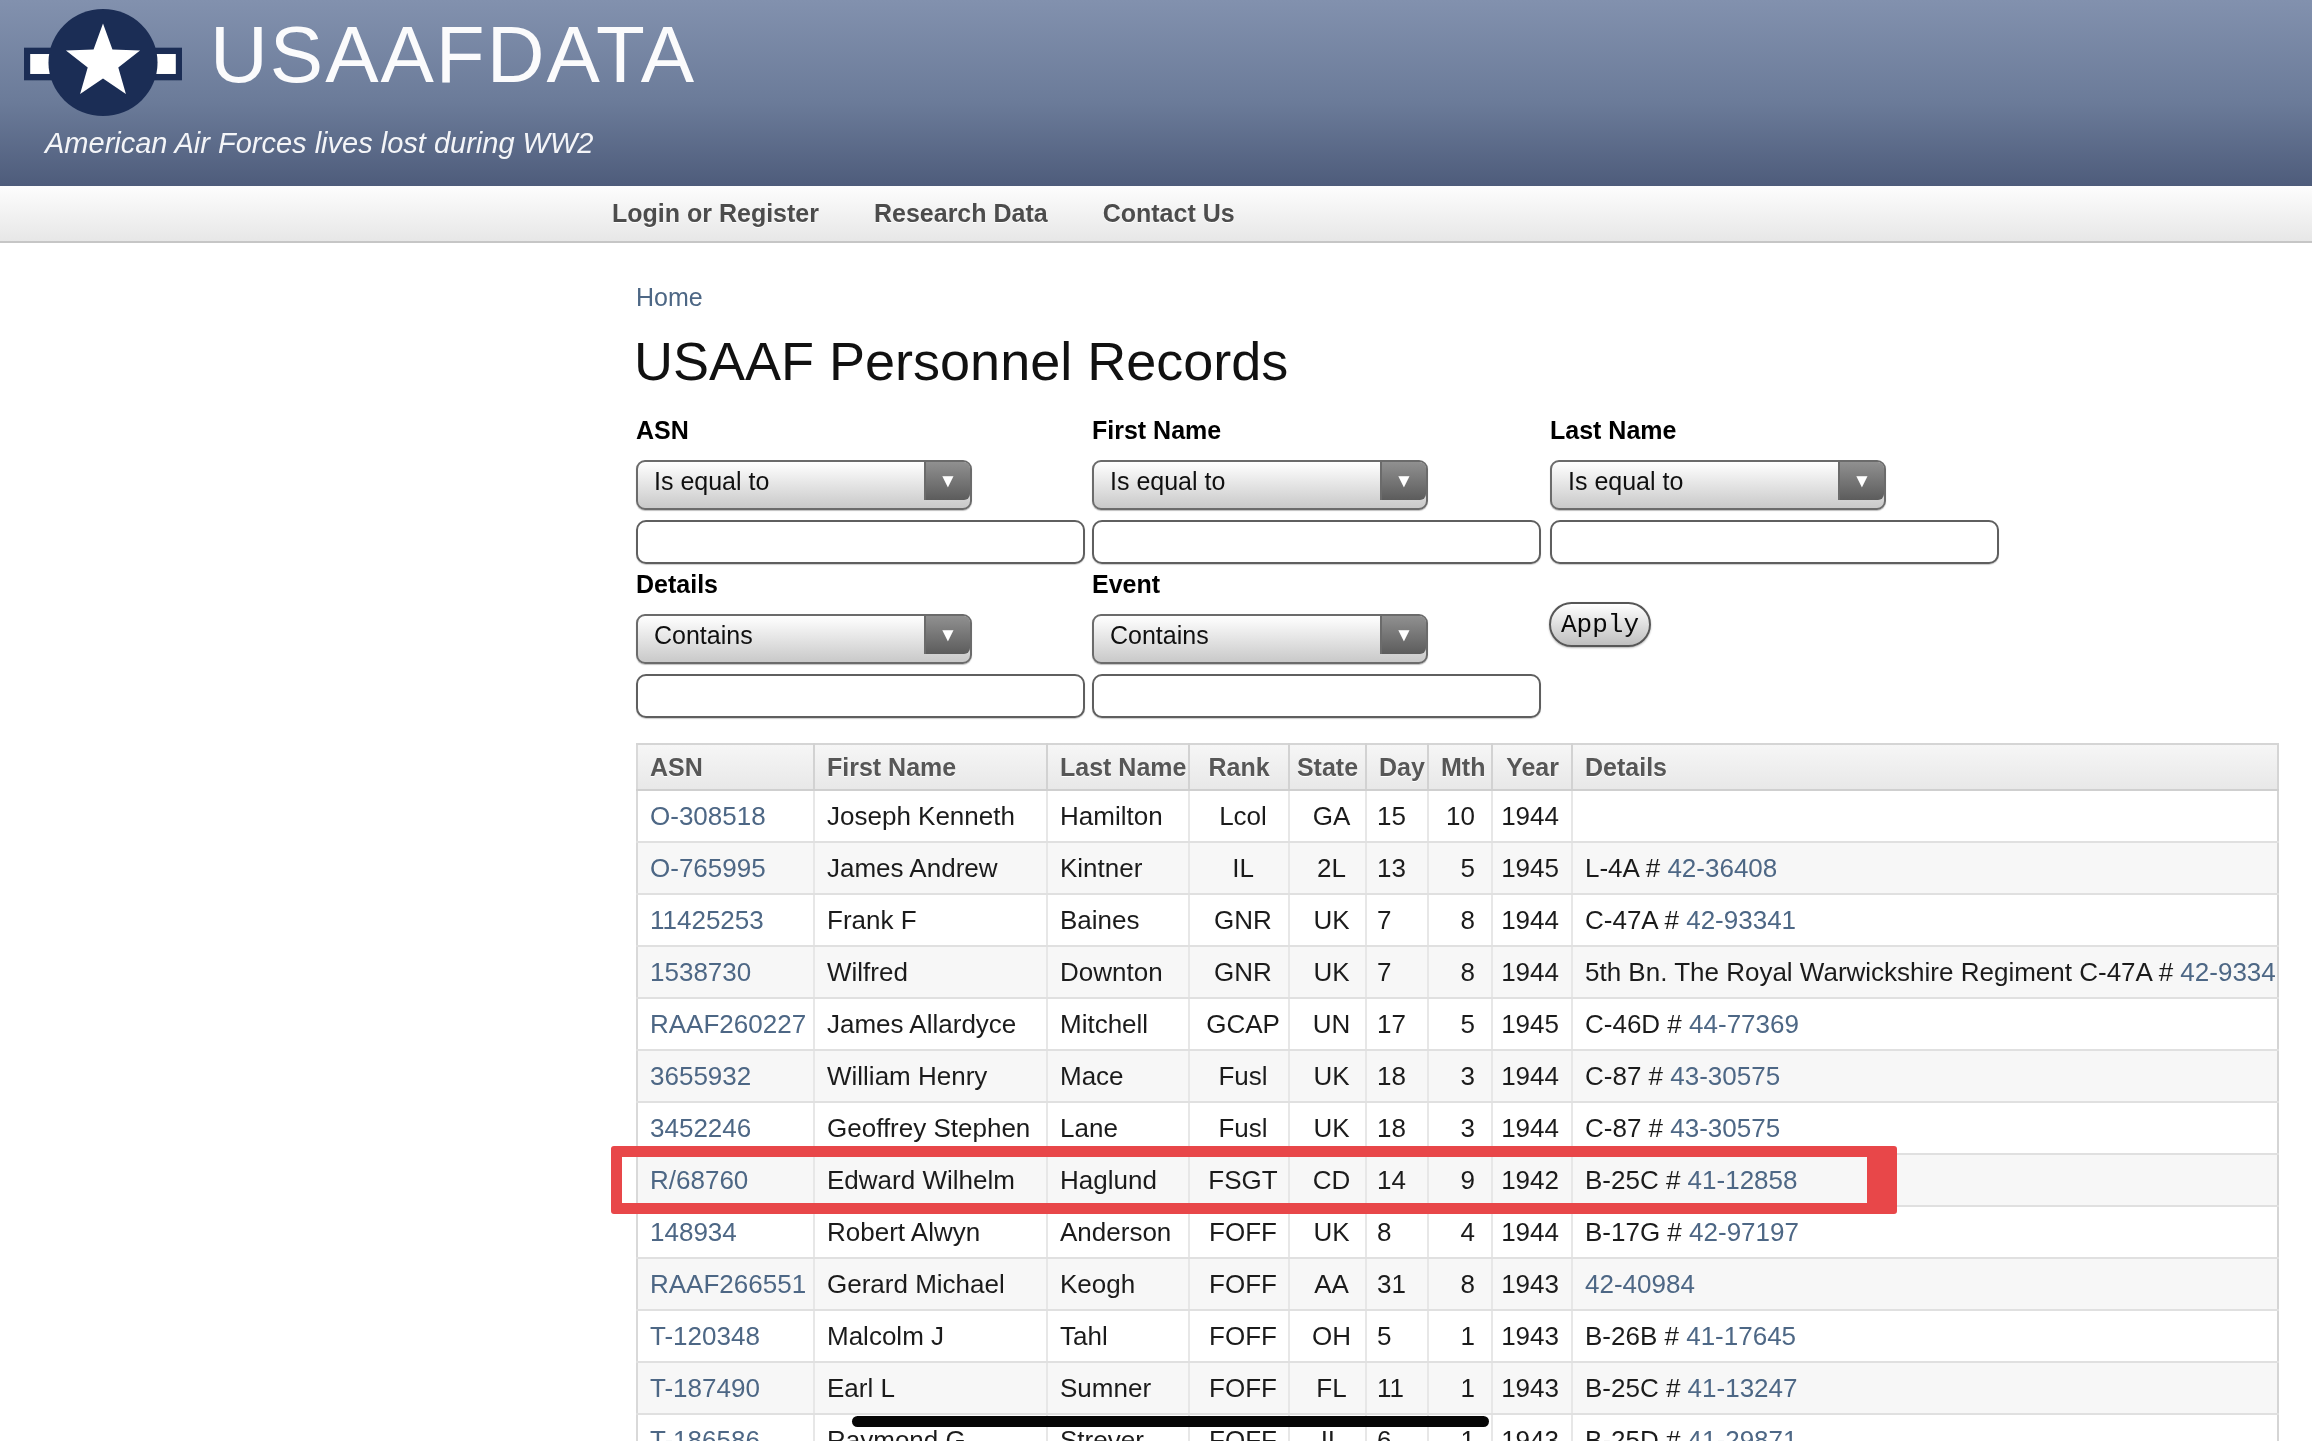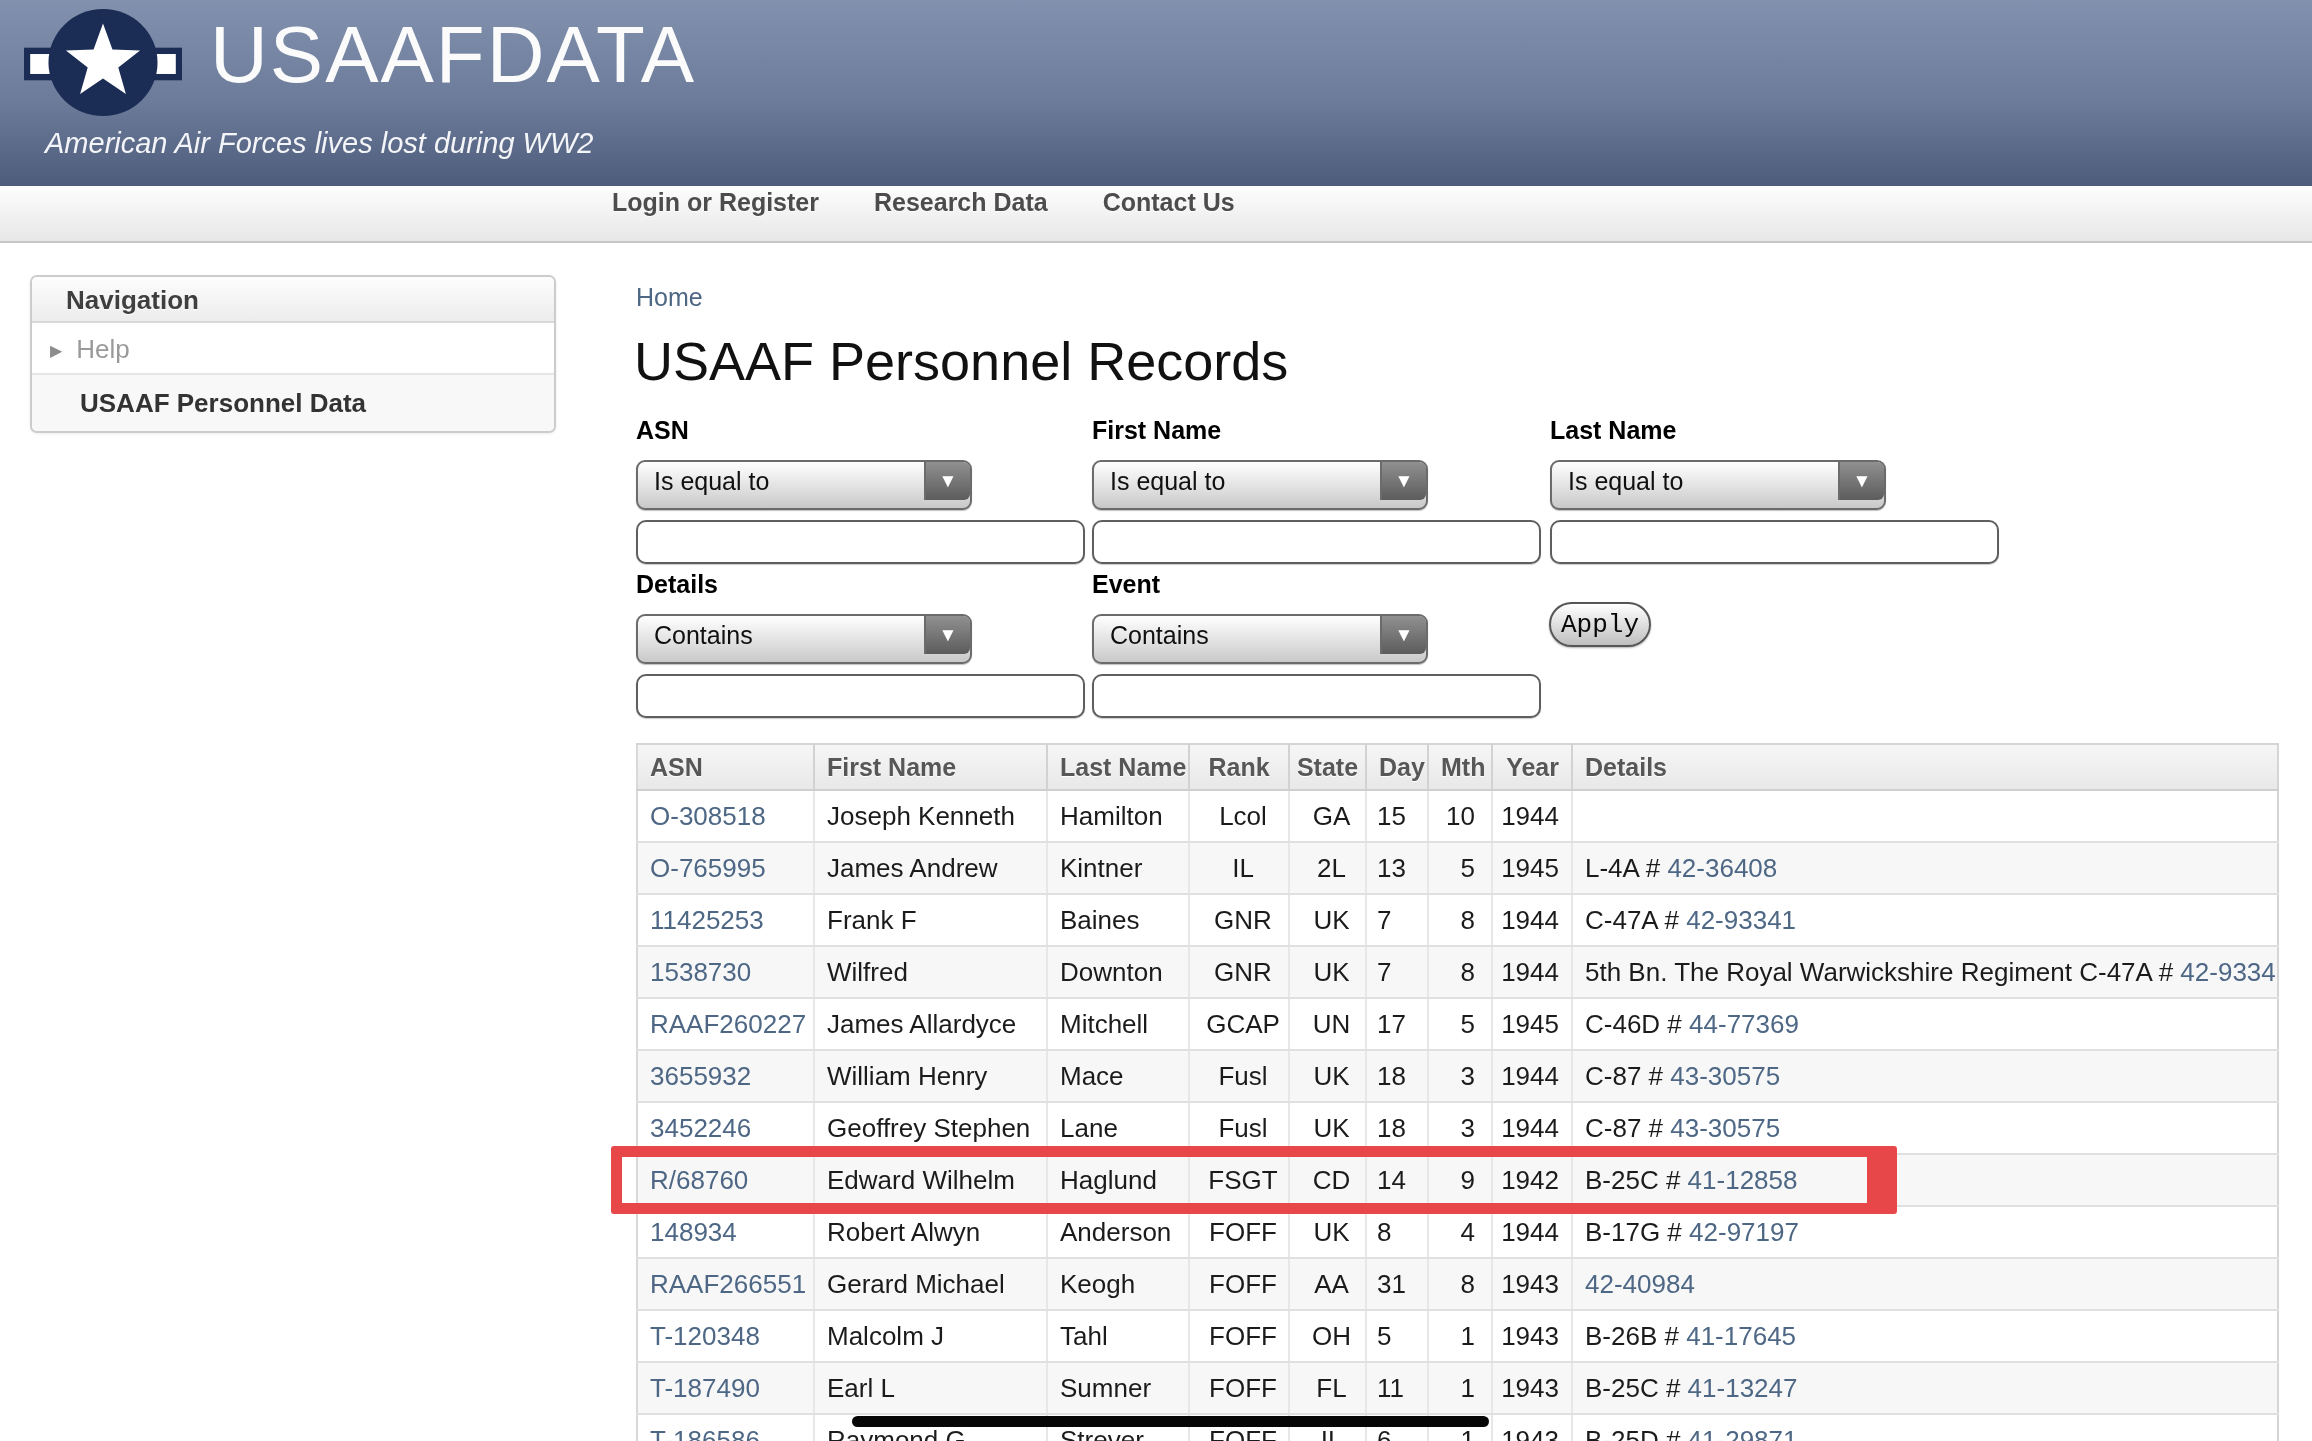--- a/index.html
+++ b/index.html
@@ -21,21 +21,21 @@
   }
   .site-subtitle {
     position:absolute; left:45px; top:127px; font-size:29px; font-style:italic; color:#f4f5f8;
   }
 
   
   .nav-bar {
     position:absolute; left:0; top:186px; width:2312px; height:57px;
     background:linear-gradient(#fdfdfd, #e7e7e7); border-bottom:2px solid #c6c6c6;
   }
-  .nav-menu { position:absolute; left:585px; top:0; height:44px; display:flex; align-items:flex-end; }
+  .nav-menu { position:absolute; left:585px; top:0; height:44px; display:flex; align-items:flex-start; }
   .nav-item {
     padding:0 27px; line-height:55px; font-size:25px; font-weight:bold; color:#4c4c4c;
     text-shadow:0 1px 0 rgba(255,255,255,.9); cursor:pointer; white-space:nowrap;
   }
   .nav-sep { width:1px; background:#c9c9c9; box-shadow:1px 0 0 #fff; }
 
   
   .sidebar {
     position:absolute; left:30px; top:275px; width:526px; background:#fff;
     border:2px solid #ccc; border-radius:7px; box-shadow:0 1px 3px rgba(0,0,0,.08);
@@ -143,27 +143,20 @@
   <div class="nav-bar">
     <div class="nav-menu">
         <div class="nav-item">Login or Register</div>
         <div class="nav-sep"></div>
         <div class="nav-item">Research Data</div>
         <div class="nav-sep"></div>
         <div class="nav-item">Contact Us</div>
       </div>
   </div>
 
-  <div class="sidebar">
-    <div class="sidebar-head">Navigation</div>
-    <div>
-        <div class="side-item"><span class="tri">▶</span><span>Help</span></div>
-        <div class="side-item active"><span>USAAF Personnel Data</span></div>
-      </div>
-  </div>
 
   <div class="breadcrumb">
     <a class="lnk">Home</a>
   </div>
   <h1 class="page-title">USAAF Personnel Records</h1>
 
   <div id="filters-area">
       <div class="filter-group" style="left: 636px; top: 416px;"><div class="filter-label">ASN</div><div class="select-box">
           <span class="sel-text">Is equal to</span>
           <span class="sel-arrow">▼</span>

